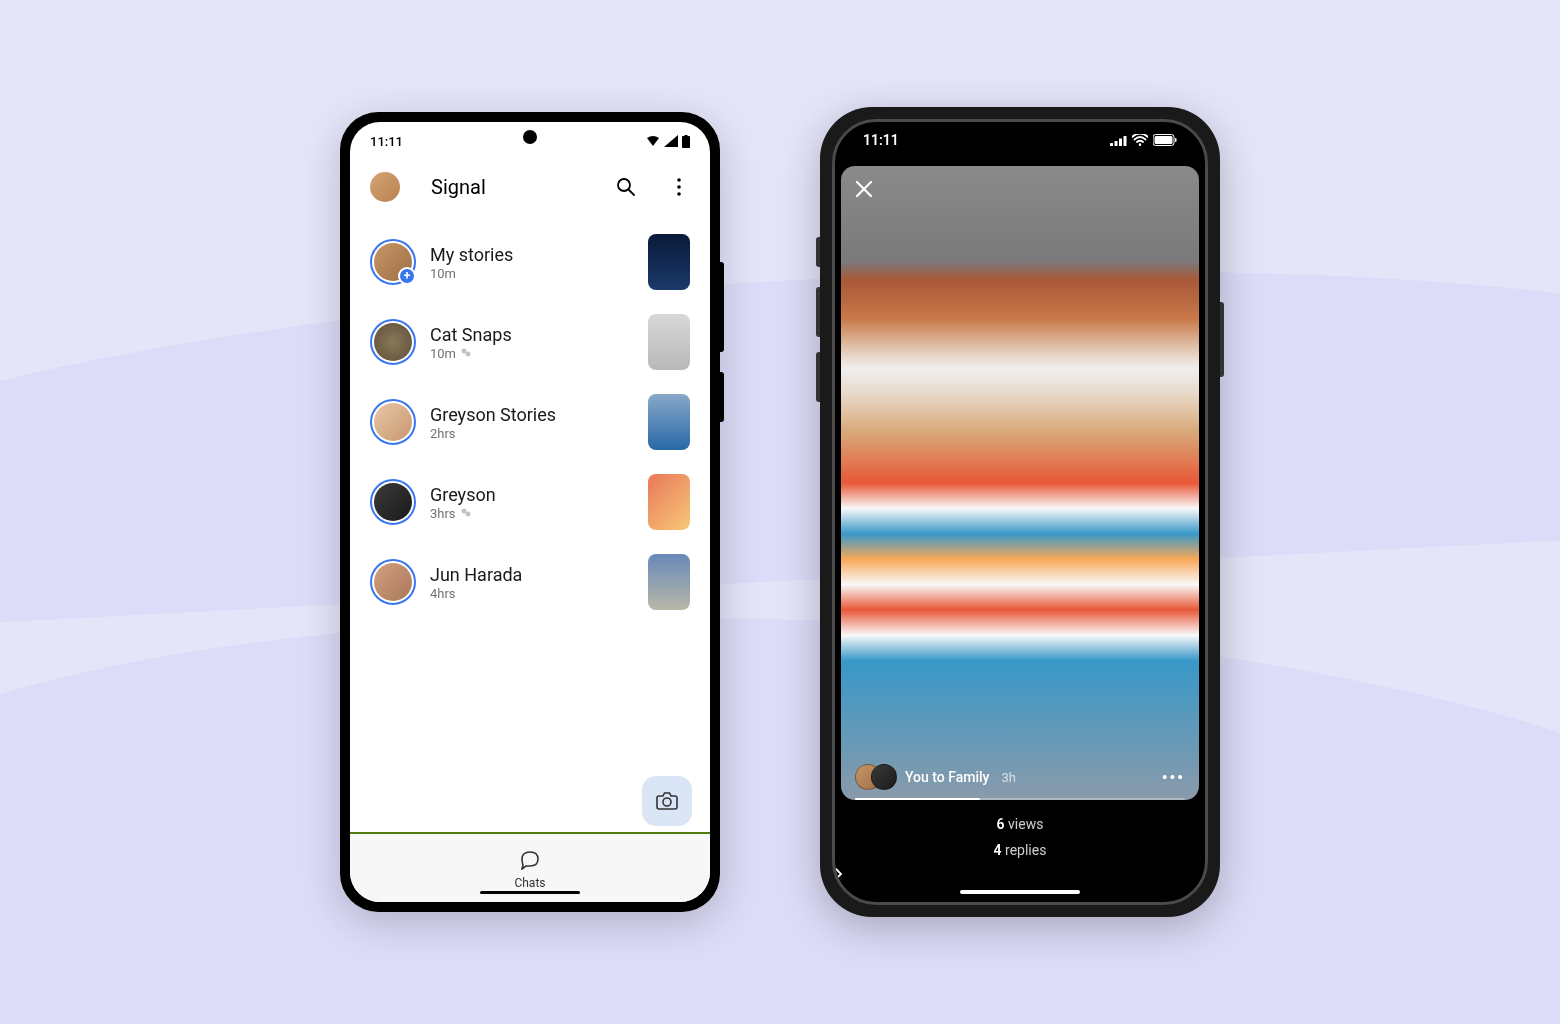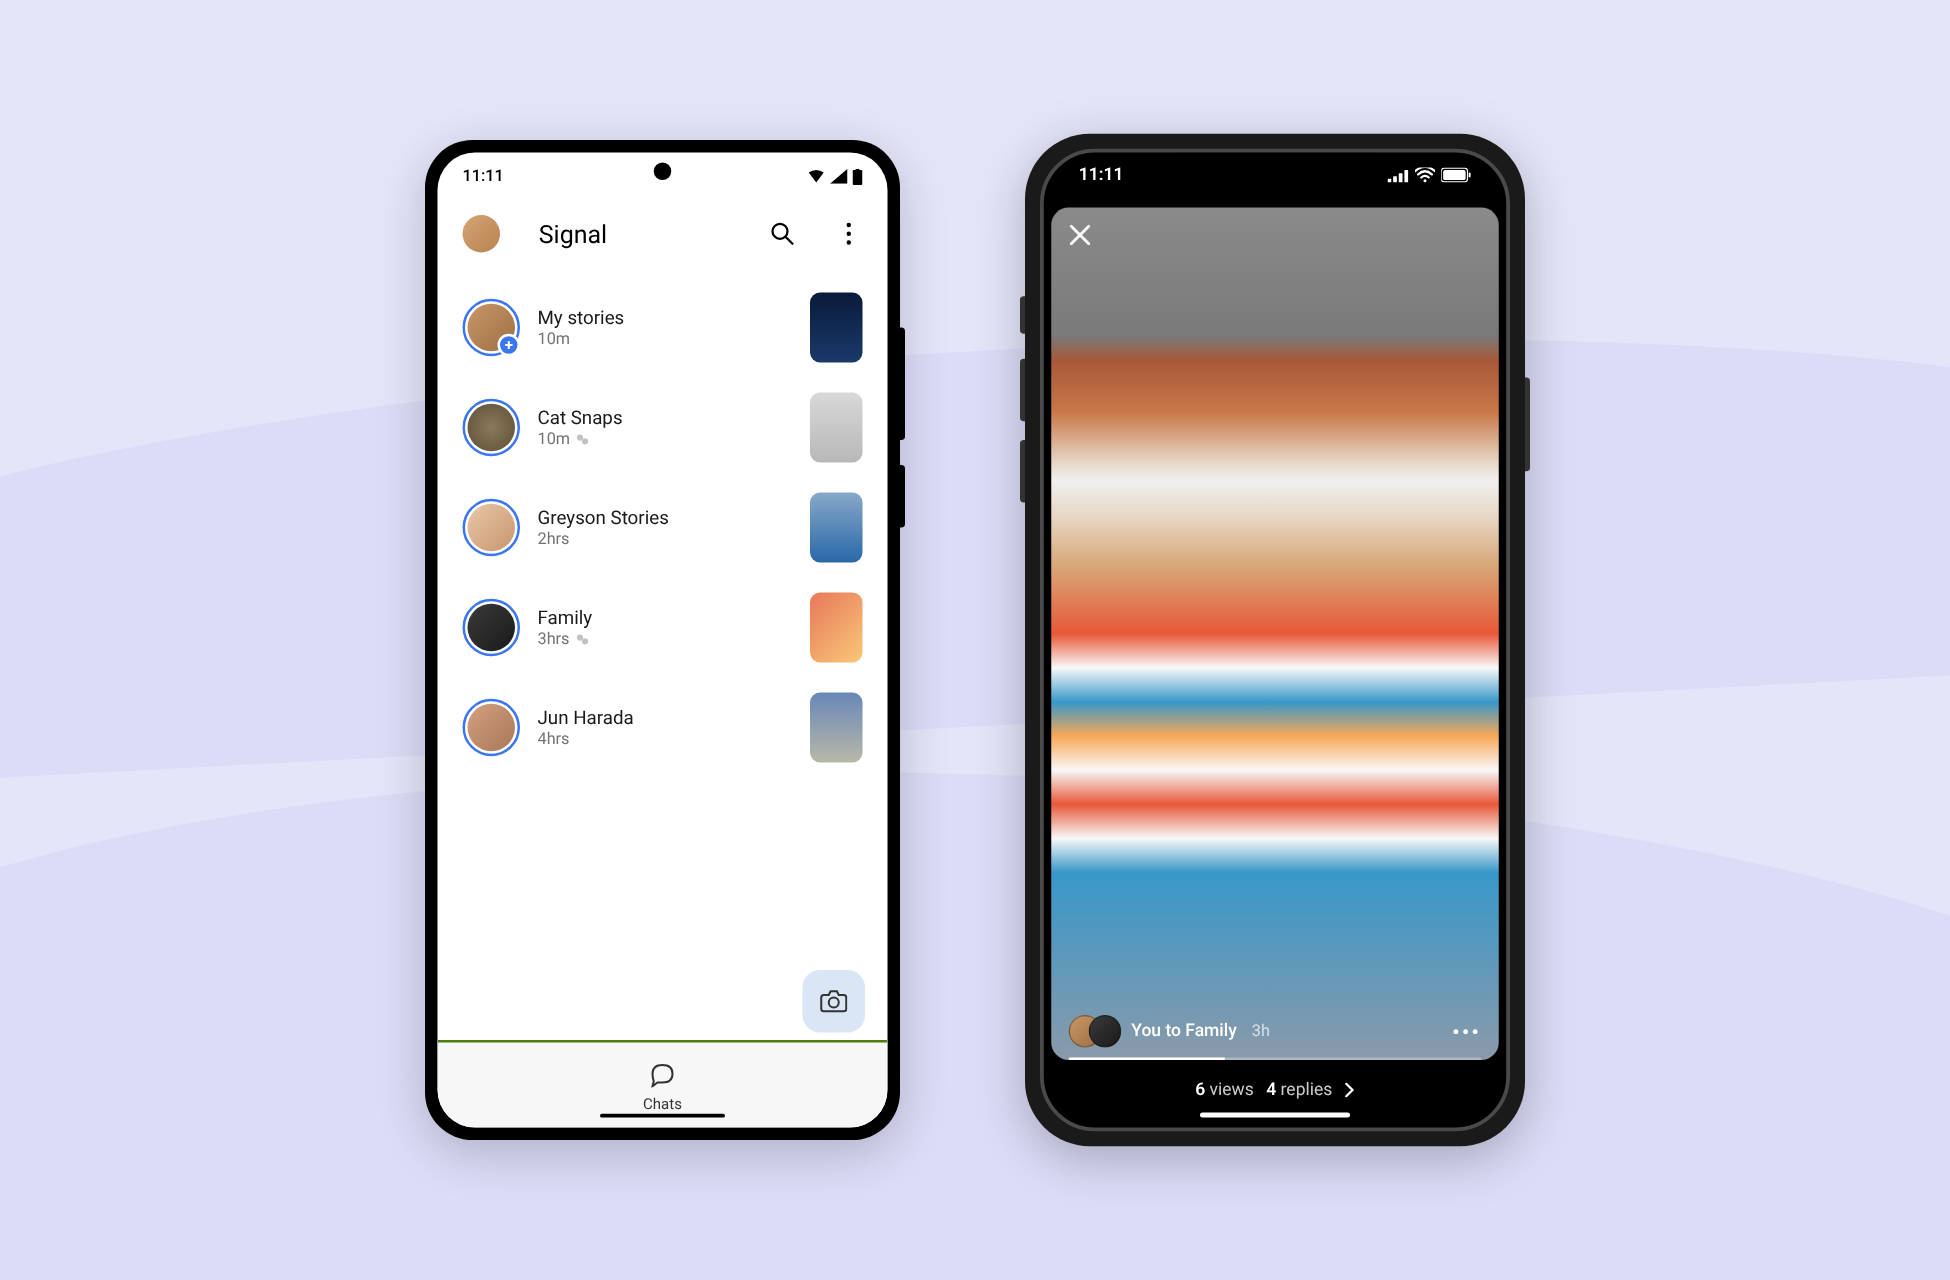--- a/index.html
+++ b/index.html
@@ -165,21 +165,21 @@
   border: 2px solid #fff;
   border-radius: 50%;
   display: flex;
   align-items: center;
   justify-content: center;
   color: #fff;
   font-size: 12px;
   font-weight: bold;
 }
 .story-info { flex: 1; }
-.story-name { font-size: 15px; color: #1a1a1a; }
+.story-name { font-size: 18px; color: #1a1a1a; }
 .story-time { font-size: 13px; color: #737373; margin-top: 1px; display: flex; align-items: center; gap: 4px; }
 .story-thumb {
   width: 42px;
   height: 56px;
   border-radius: 8px;
   background: #333;
   flex-shrink: 0;
 }
 .story-thumb.stack {
   position: relative;
@@ -393,22 +393,22 @@
   border-radius: 1px;
 }
 
 .story-stats {
   padding: 16px 0 10px;
   text-align: center;
   color: #fff;
   font-size: 14px;
   display: flex;
   justify-content: center;
-  align-items: center;
   gap: 10px;
+  flex-direction: column;
 }
 .stat-num { font-weight: 600; }
 .stat-label { color: rgba(255,255,255,0.8); }
 .iphone-home-bar {
   width: 120px;
   height: 4px;
   background: #fff;
   border-radius: 2px;
   margin: 0 auto 8px;
 }
@@ -504,21 +504,21 @@
             <div class="story-time">2hrs</div>
           </div>
           <div class="story-thumb thumb-grey"></div>
         </div>
 
         <div class="story-row">
           <div class="story-avatar family">
               <div class="story-avatar-inner"></div>
             </div>
           <div class="story-info">
-            <div class="story-name">Family</div>
+            <div class="story-name">Greyson</div>
             <div class="story-time">
               <span>3hrs</span>
               <svg class="group-icon" viewBox="0 0 12 12">
                   <circle cx="4" cy="4" r="2.5" fill="#888"></circle>
                   <circle cx="8" cy="7" r="2.5" fill="#888"></circle>
                 </svg>
             </div>
           </div>
           <div class="story-thumb thumb-fam"></div>
         </div>

